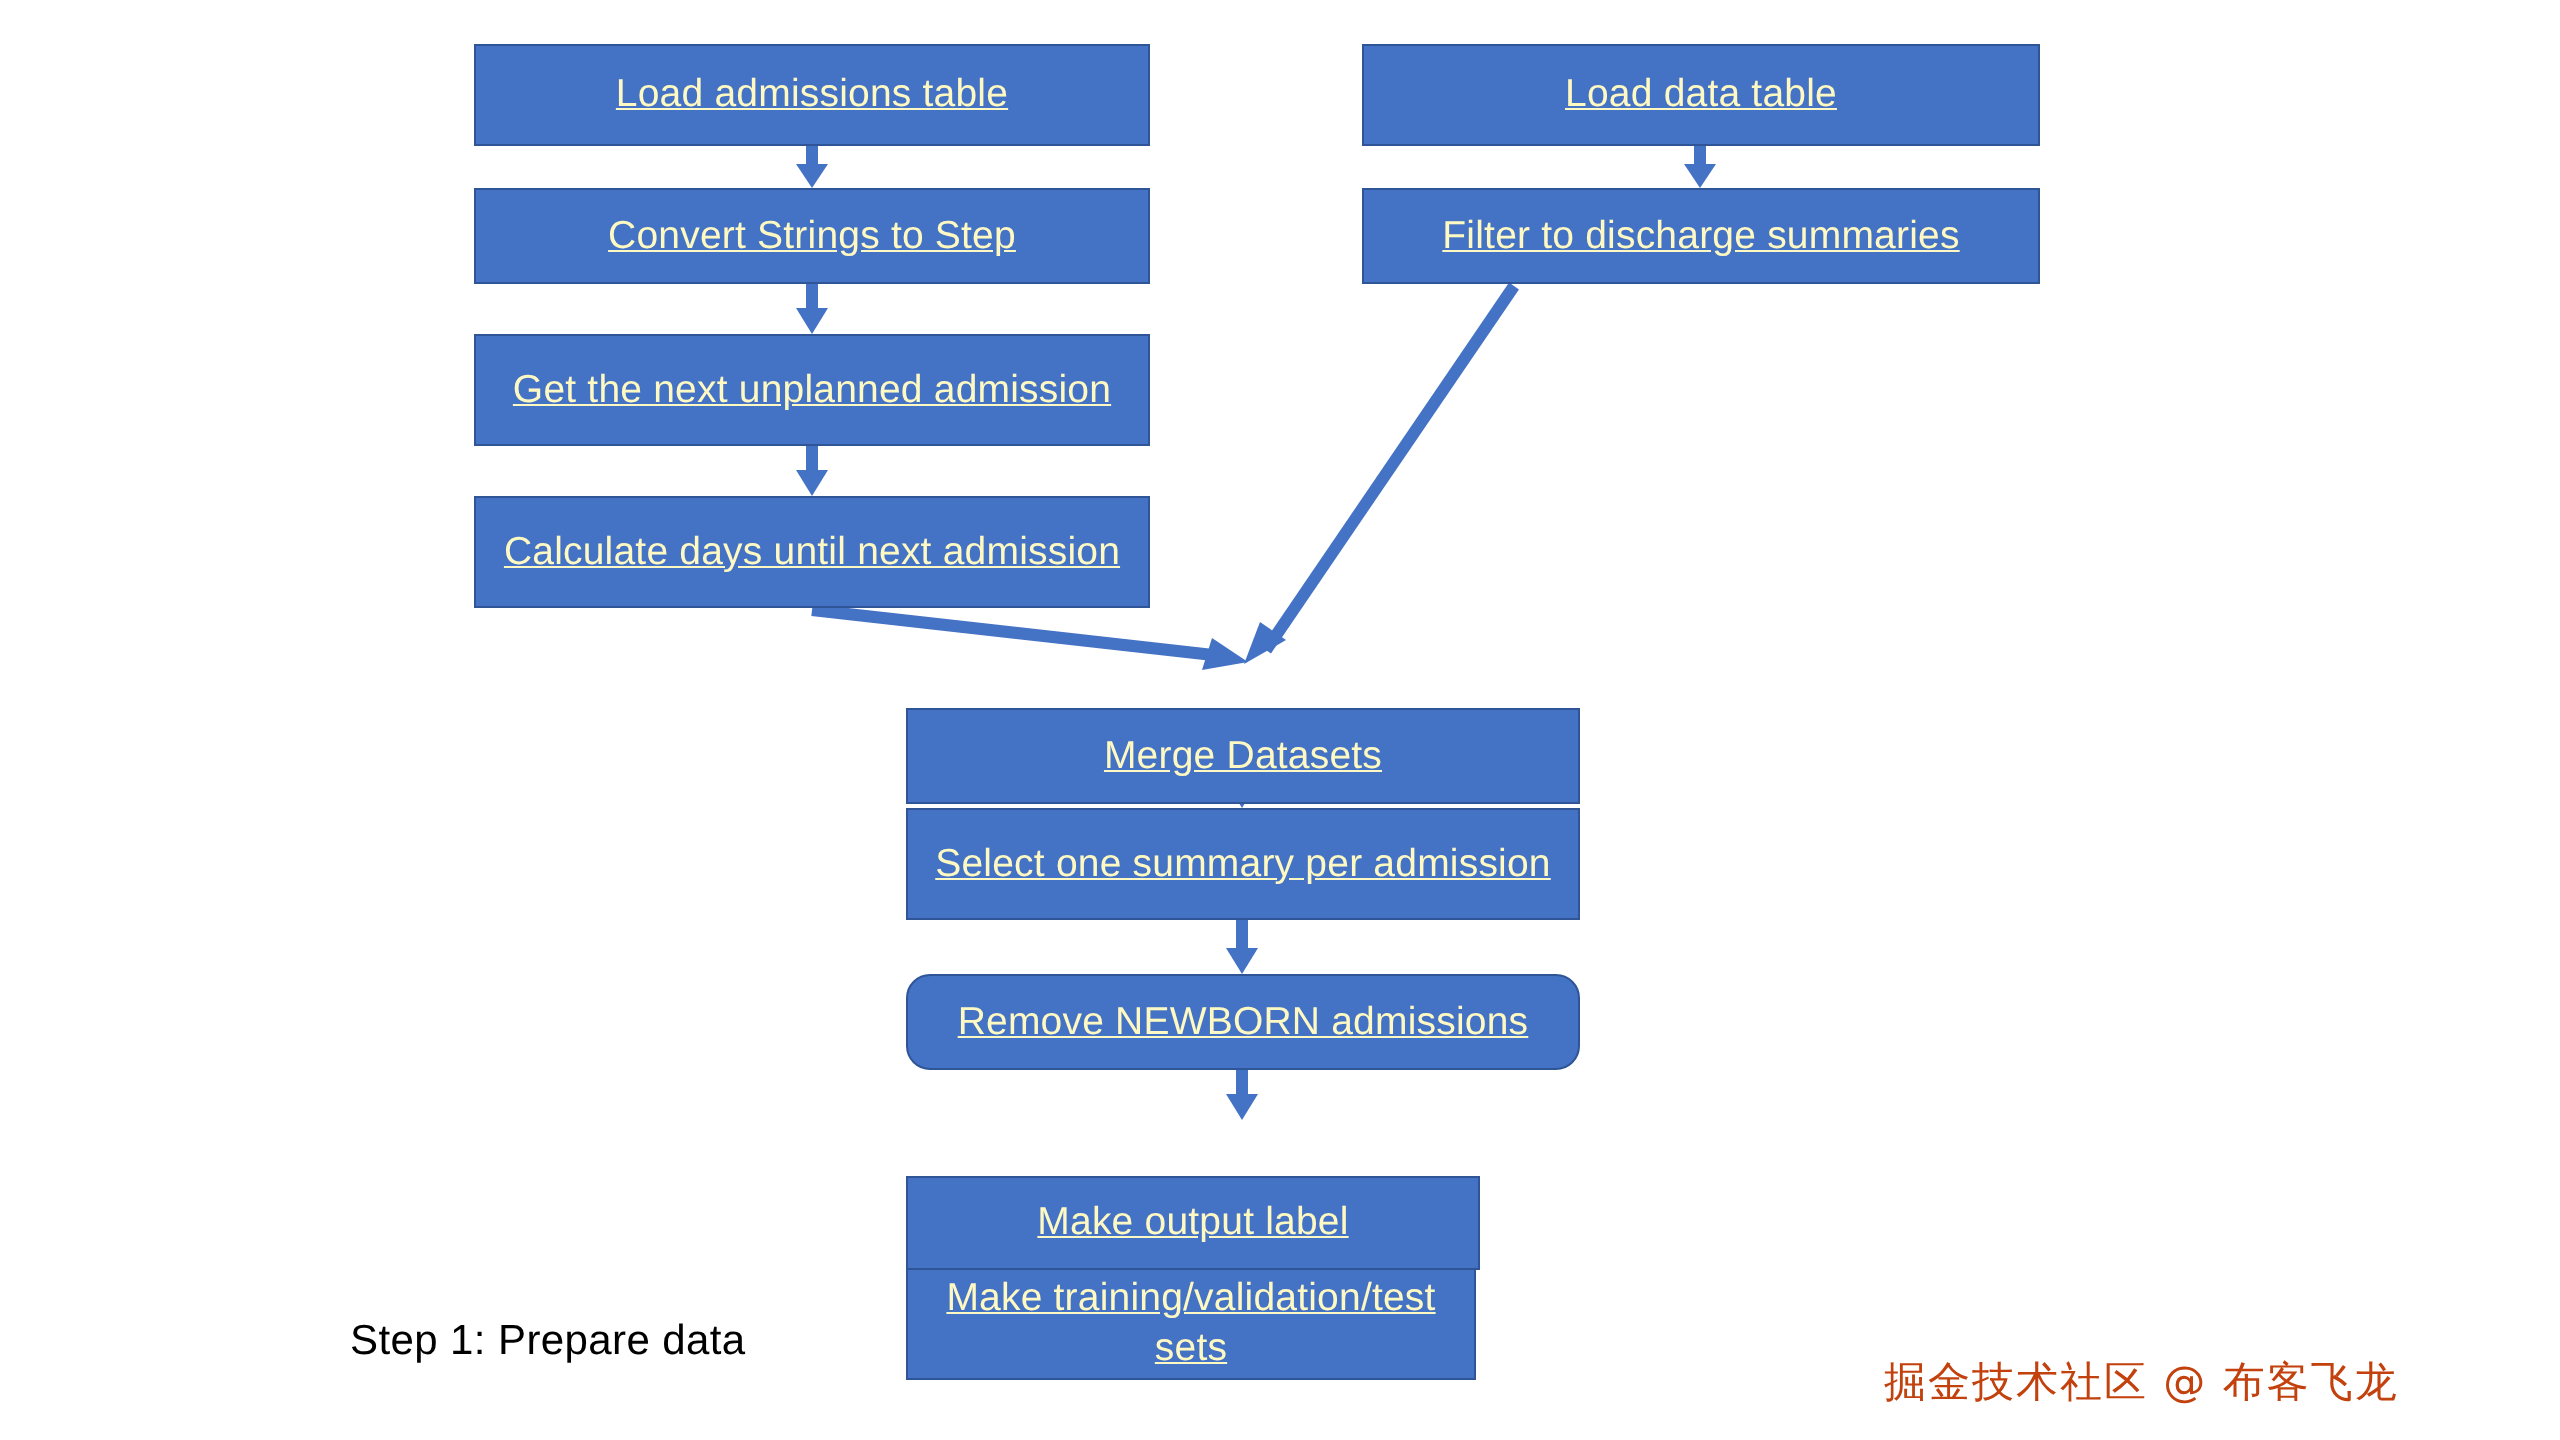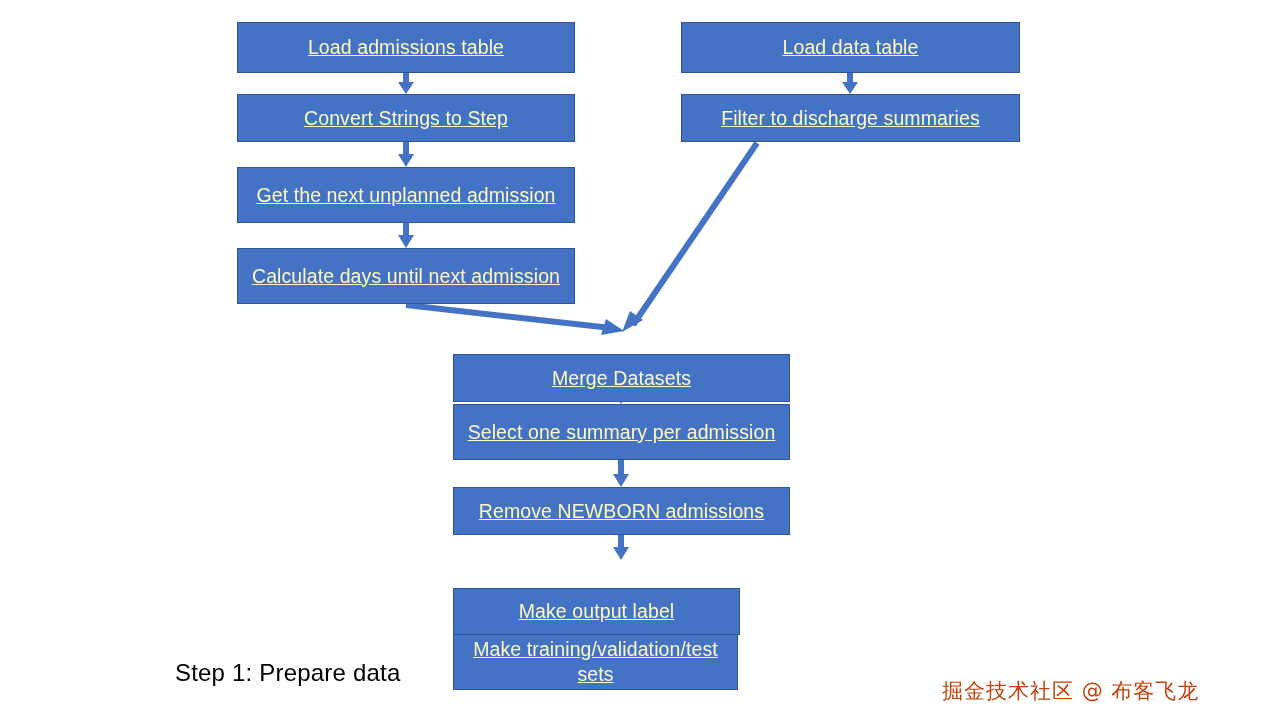--- a/index.html
+++ b/index.html
@@ -42,21 +42,21 @@
     font-weight: 400;
     text-decoration: underline;
   }
   .node .node-label {
     display: block;
     width: 100%;
   }
   .caption {
     position: absolute;
     color: #000000;
-    font-size: 24px;
+    font-size: 21px;
     letter-spacing: 0.2px;
     white-space: nowrap;
   }
   .watermark {
     position: absolute;
     color: #c2410c;
     font-size: 21px;
     white-space: nowrap;
     letter-spacing: 1px;
     font-family: "DejaVu Sans", sans-serif;
@@ -139,21 +139,21 @@
   </div>
 
   <div class="node" style="left:453px; top:330px; width:337px; height:48px;margin-top:24px;">
     <span class="node-label">Merge Datasets</span>
   </div>
 
   <div class="node" style="left:453px; top:404px; width:337px; height:56px;">
     <span class="node-label">Select one summary per admission</span>
   </div>
 
-  <div class="node" style="left:453px; top:487px; width:337px; height:48px;">
+  <div class="node" style="left:453px; top:487px; width:337px; height:48px;border-radius:12px;">
     <span class="node-label">Remove NEWBORN admissions</span>
   </div>
 
   <div class="node" style="left:453px; top:588px; width:287px; height:47px;">
     <span class="node-label">Make output label</span>
   </div>
 
   <div class="node" style="left:453px; top:634px; width:285px; height:56px;">
     <span class="node-label">Make training/validation/test sets</span>
   </div>

